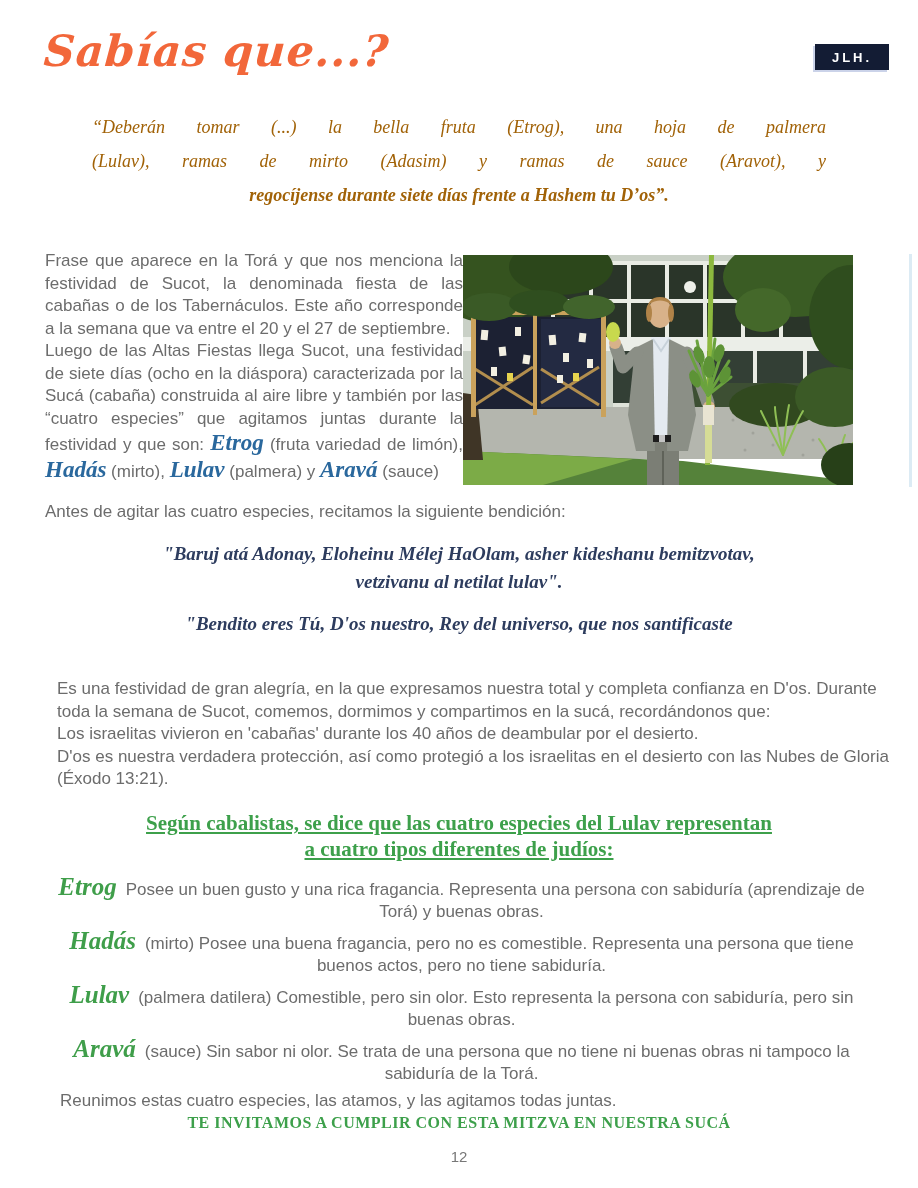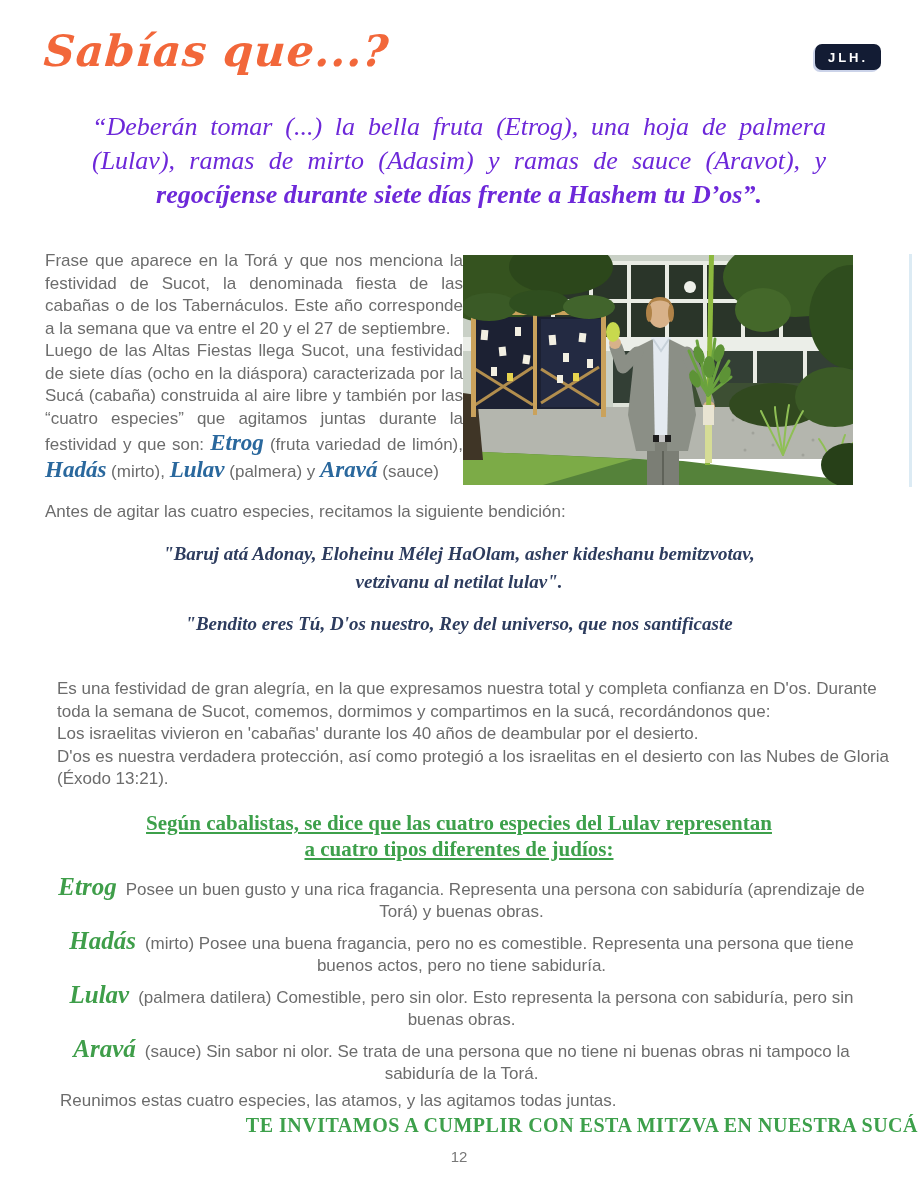--- a/index.html
+++ b/index.html
@@ -7,30 +7,29 @@
   .page {
     position:relative; width:918px; height:1188px; background:#ffffff;
     font-family:"Liberation Sans", sans-serif; overflow:hidden;
   }
   .page-title {
     position:absolute; left:44px; top:26px;
     font-family:"DejaVu Serif", serif; font-style:italic; font-weight:bold;
     font-size:43px; color:#f2673a; letter-spacing:1px; transform:skewX(-4deg);
   }
   .logo-badge {
-    position:absolute; left:815px; top:44px; width:66px; height:26px;
+    position:absolute; left:815px; top:44px; width:74px; height:26px;
     background:#131c34; color:#ffffff; display:flex; align-items:center; justify-content:center;
     font-weight:bold; font-size:13px; letter-spacing:3px;
     box-shadow:-2px 2px 0 rgba(160,175,215,0.55);
-    border-radius:7px;
   }
   .quote {
     position:absolute; left:92px; top:110px; width:734px;
     font-family:"Liberation Serif", serif; font-style:italic;
-    font-size:26px; line-height:34px; color:#6d28d9;
+    font-size:18px; line-height:34px; color:#a16207;
   }
   .quote .qline { text-align:justify; text-align-last:justify; }
   .quote .qline.last { text-align:center; text-align-last:center;font-weight:bold; }
   .col-left {
     position:absolute; left:45px; top:250px; width:418px;
     font-size:17px; line-height:22.5px; color:#6c6c6c; text-align:justify;
   }
   .col-left p { margin:0; }
   .species-inline {
     font-family:"Liberation Serif", serif; font-weight:bold; font-style:italic;
@@ -63,23 +62,23 @@
     position:absolute; left:45px; top:874px; width:833px;
     font-size:17px; line-height:21.5px; color:#6c6c6c;
   }
   .species-entry { margin-bottom:6px;text-align:center; }
   .species-name {
     font-family:"Liberation Serif", serif; font-weight:bold; font-style:italic;
     font-size:25px; color:#3f9e4a; margin-right:9px; line-height:26px;
   }
   .species-closing { margin-top:2px;margin-left:15px; }
   .cta {
-    position:absolute; left:0; top:1114px; width:918px; text-align:right;
+    position:absolute; left:0; top:1114px; width:918px; text-align:center;
     font-family:"Liberation Serif", serif; font-weight:bold;
-    font-size:20px; color:#3da04b; letter-spacing:0.5px;
+    font-size:16px; color:#3da04b; letter-spacing:0.5px;
   }
   .page-number {
     position:absolute; left:0; top:1148px; width:918px; text-align:center;
     font-size:15px; color:#777777;
   }
 </style>
 </head>
 <body>
 
 <div class="page">

